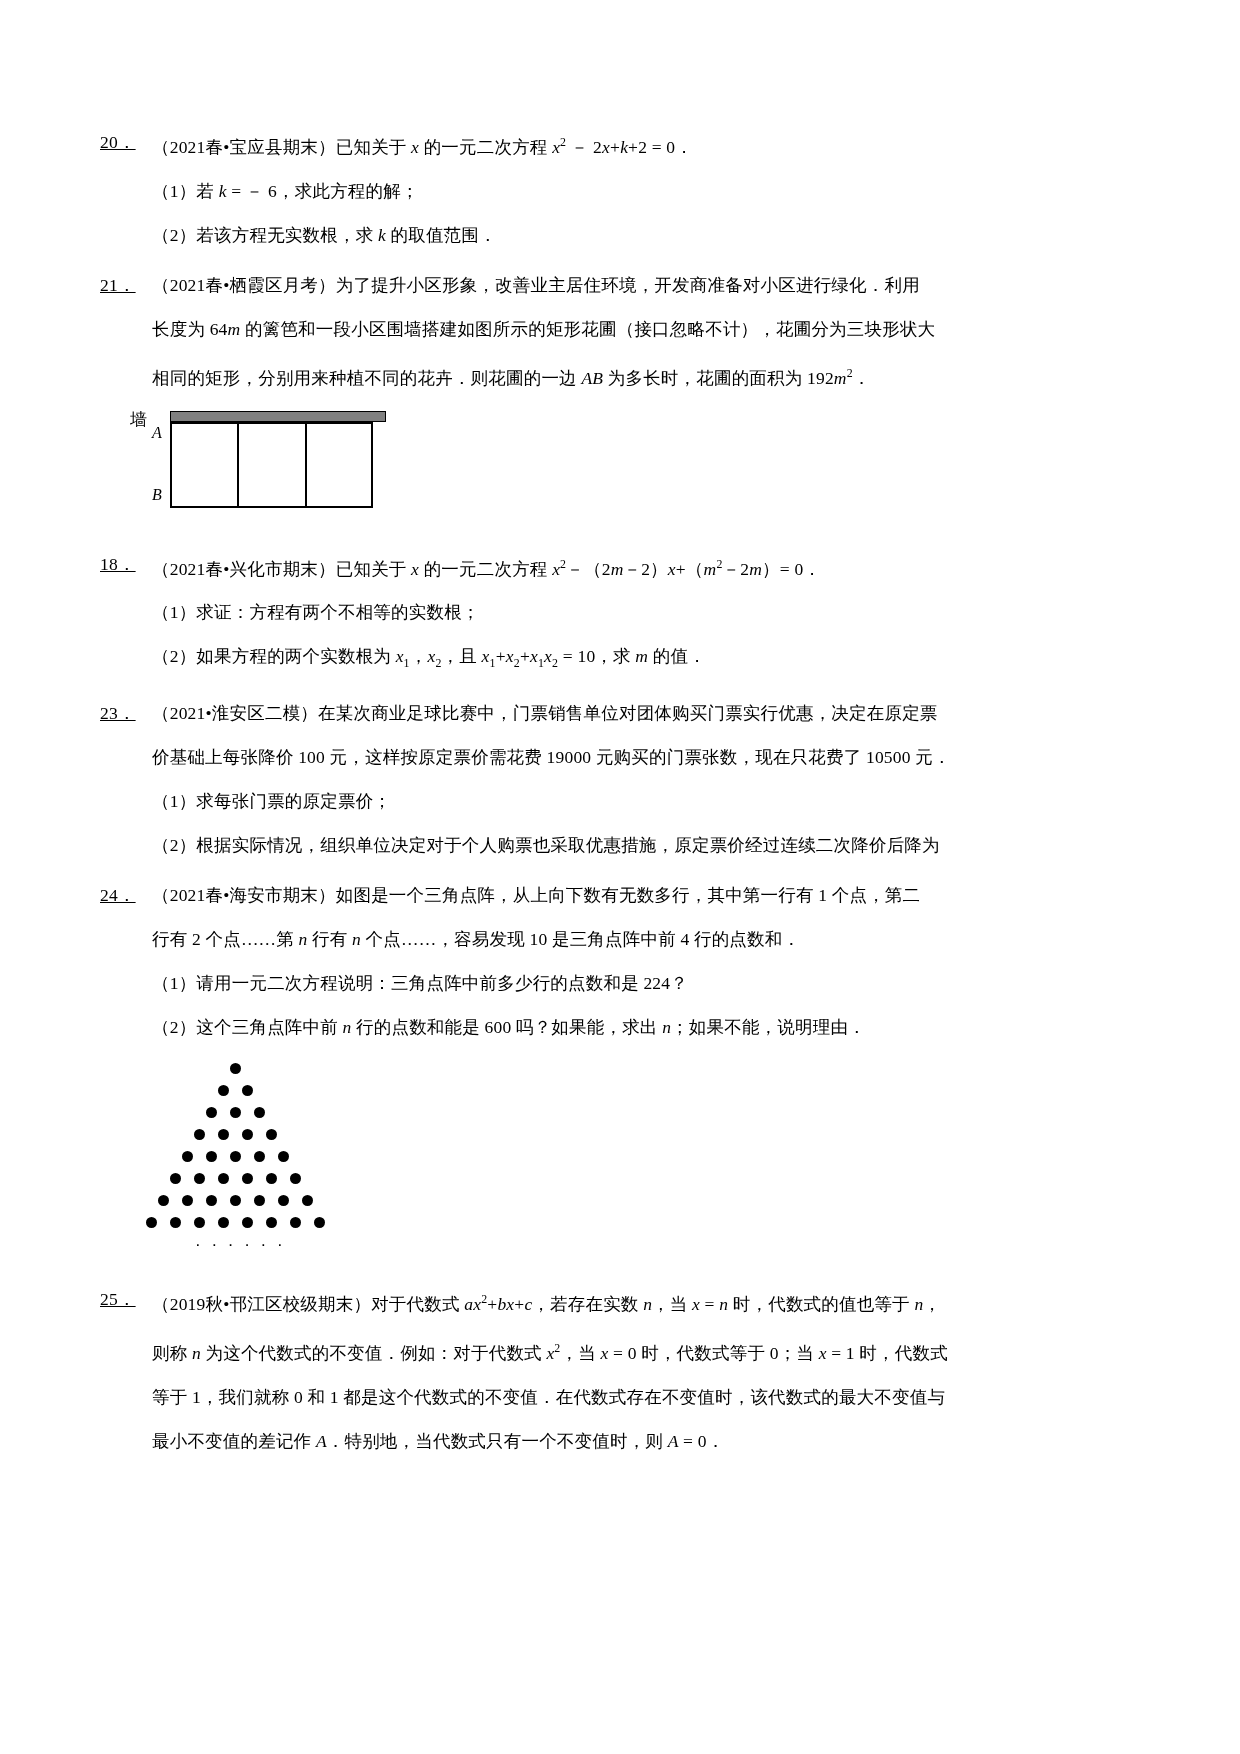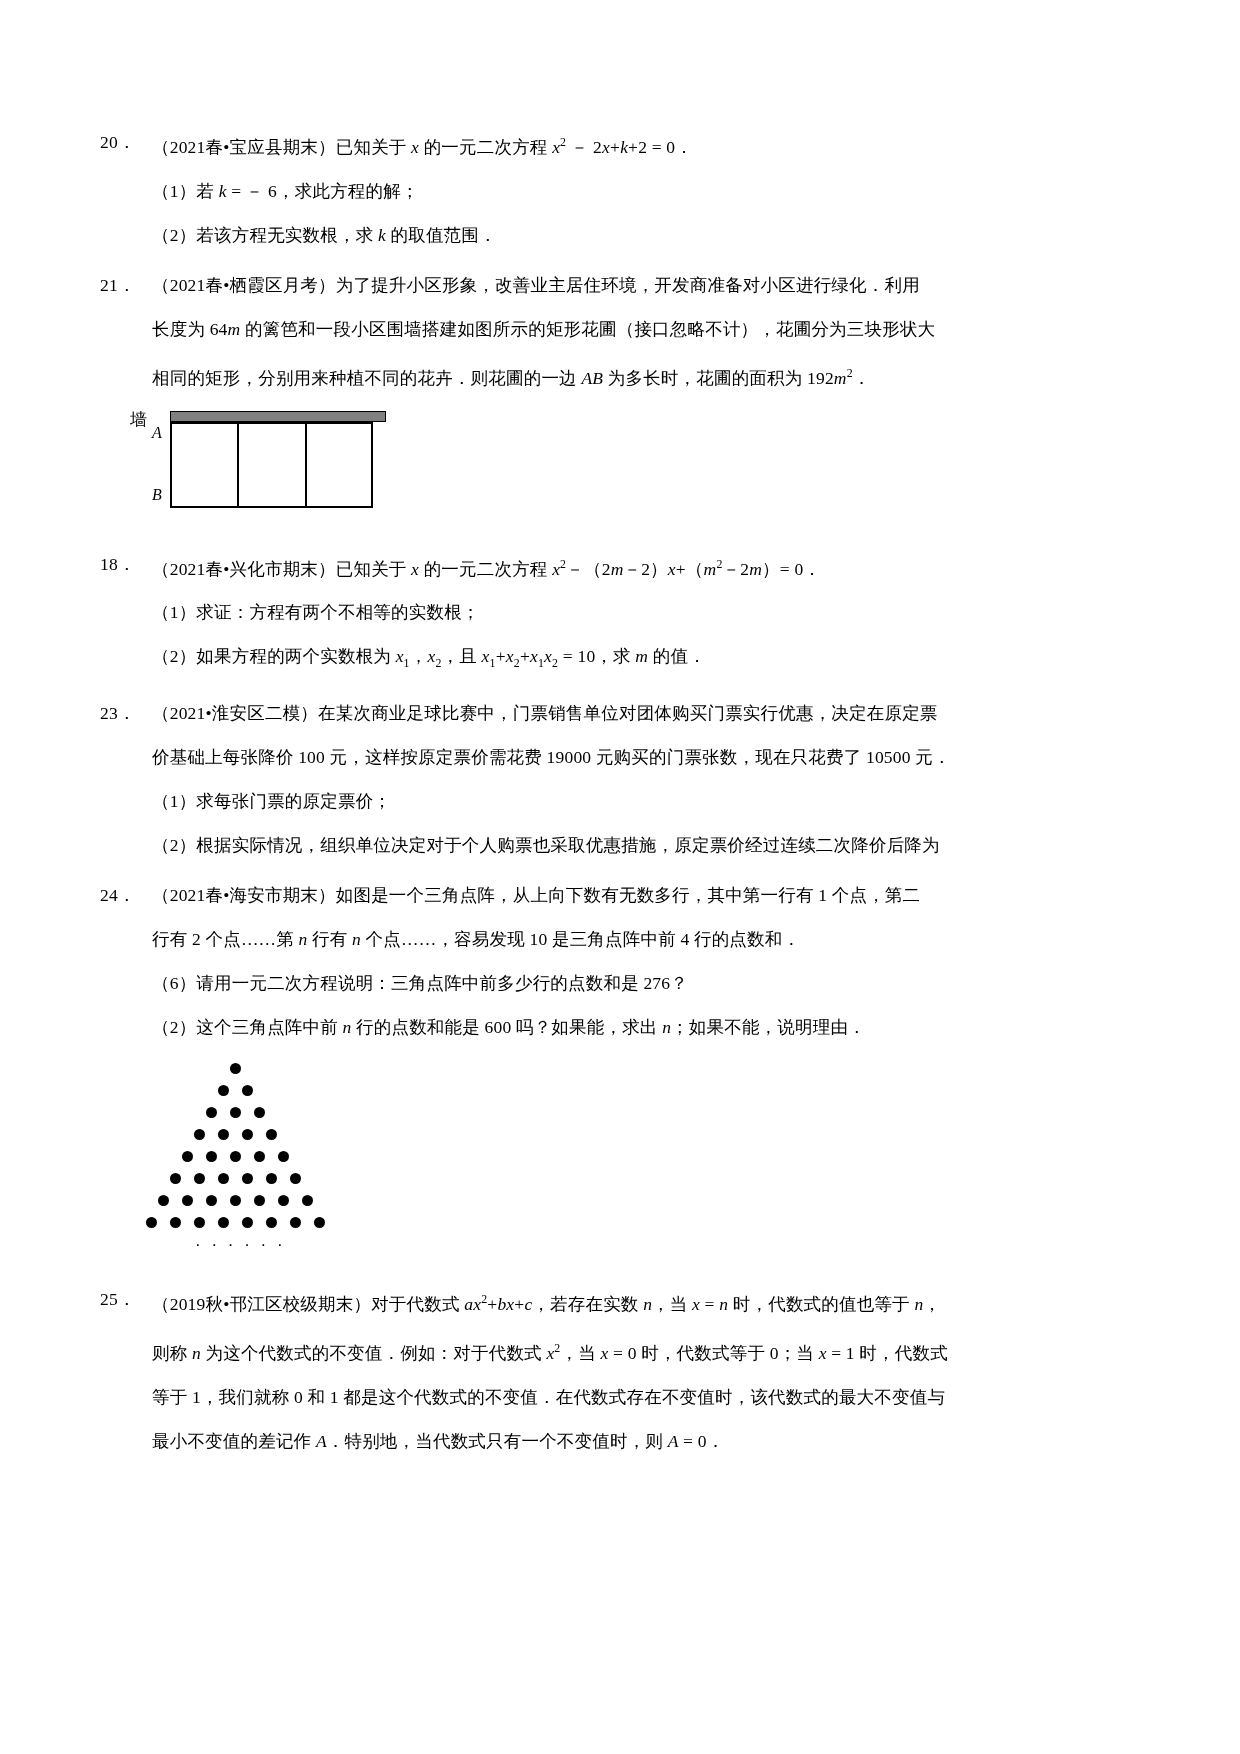--- a/index.html
+++ b/index.html
@@ -30,20 +30,21 @@
     display: block;
     font-size: 17.5px;
     line-height: 44px;
     letter-spacing: 0.2px;
     white-space: nowrap;
   }
   .num-col {
     display: inline-block;
     width: 52px;
     vertical-align: top;
+    text-decoration: underline;
   }
   .indent {
     display: inline-block;
     width: 52px;
   }
   .src { }
   var, .it {
     font-style: italic;
     font-family: "Liberation Serif", serif;
   }
@@ -199,21 +200,21 @@
   </div>
 
   <div class="problem">
     <div class="line">
       <span class="num-col">24．</span><span class="src">（2021春•海安市期末）</span><span>如图是一个三角点阵，从上向下数有无数多行，其中第一行有 1 个点，第二</span>
     </div>
     <div class="line">
       <span class="indent"></span>行有 2 个点……第&nbsp;<var>n</var>&nbsp;行有&nbsp;<var>n</var>&nbsp;个点……，容易发现 10 是三角点阵中前 4 行的点数和．
     </div>
     <div class="line">
-      <span class="indent"></span><span>（6）请用一元二次方程说明：三角点阵中前多少行的点数和是 276？</span>
+      <span class="indent"></span><span>（1）请用一元二次方程说明：三角点阵中前多少行的点数和是 224？</span>
     </div>
     <div class="line">
       <span class="indent"></span>（2）这个三角点阵中前&nbsp;<var>n</var>&nbsp;行的点数和能是 600 吗？如果能，求出&nbsp;<var>n</var>；如果不能，说明理由．
     </div>
 
     <div class="fig24" id="dot-array">
         <span class="dot" style="left: 130px; top: 4px;"></span>
         <span class="dot" style="left: 118px; top: 26px;"></span>
         <span class="dot" style="left: 142px; top: 26px;"></span>
         <span class="dot" style="left: 106px; top: 48px;"></span>

